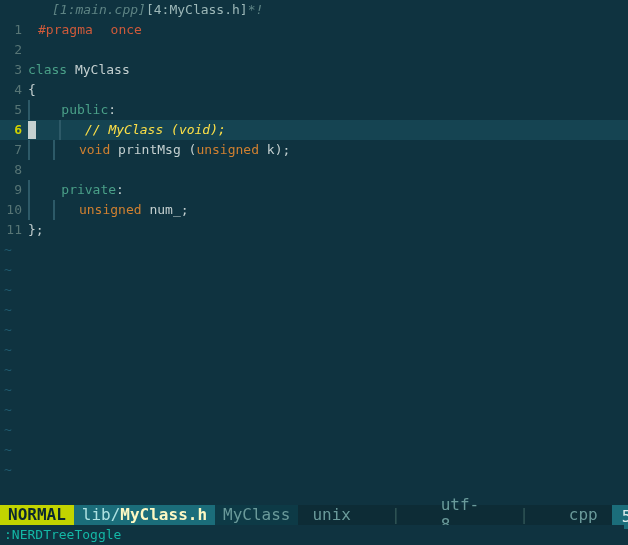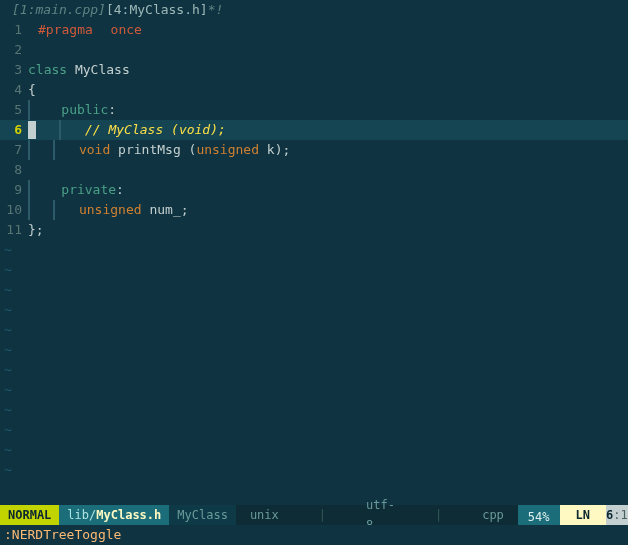--- a/index.html
+++ b/index.html
@@ -11,20 +11,21 @@
     background: #0f3340;
     color: #b8c4c4;
     overflow: hidden;
   }
   .editor-wrap { position: relative; width: 628px; height: 545px; }
   .tabline {
     padding: 0 12px;
     color: #6a8a8a;
     white-space: pre;
     height: 20px;
+    margin-left: 40px;
   }
   .tabline .tab-inactive { color: #5e8484; font-style: italic; }
   .tabline .tab-active { color: #9db8b8; font-style: normal; }
   .minibuf {
     padding: 0 8px;
     color: #6a8a8a;
     height: 20px;
     font-style: italic;
   }
   .code-area { position: relative; }
@@ -74,42 +75,42 @@
   .empty-line { height: 20px; padding-left: 4px; color: #1f5a6e; }
 
   .statusline {
     position: absolute;
     left: 0; right: 0;
     bottom: 20px;
     height: 20px;
     display: flex;
     align-items: stretch;
     background: #0d2c36;
-    font-size: 12px;
+    font-size: 16px;
   }
   .sl-seg { display: flex; align-items: center; padding: 0 8px; }
   .sl-mode { background: #c2d400; color: #0b2730; font-weight: bold; }
   .sl-file { background: #1b6d7a; color: #aee2e2; }
   .sl-file b { color: #fef9c3; }
   .sl-tag  { background: #0d3a46; color: #6a9a9a; }
   .sl-spacer { flex: 1; background: #0d2c36; }
   .sl-info { background: #0d2c36; color: #6a9a9a; gap: 32px; }
   .sl-info span { padding: 0 6px; }
   .sl-sep { color: #335858; padding: 0 2px !important; }
   .sl-pct { background: #1b6d7a; color: #dceeee; padding: 12px 10px; }
   .sl-ln  { background: #fef9c3; color: #0b2730; font-weight: bold; padding: 0 16px; }
   .sl-pos { background: #c4d0d0; color: #0b2730; padding-left:0; padding-right:8px; }
   .sl-pos .col { color: #4a6060; font-weight: normal; }
 
   .commandline {
     position: absolute;
     left: 0; right: 4px; bottom: 0;
     height: 20px;
     padding: 0 4px;
-    color: #fdba74;
+    color: #14b8a6;
     background: #0f3340;
   }
 </style>
 </head>
 <body>
 <div class="editor-wrap">
 
   <div class="tabline"><span class="tab-inactive">[1:main.cpp]</span><span class="tab-active">[4:MyClass.h]</span><span class="tab-inactive">*!</span></div>
 
 

